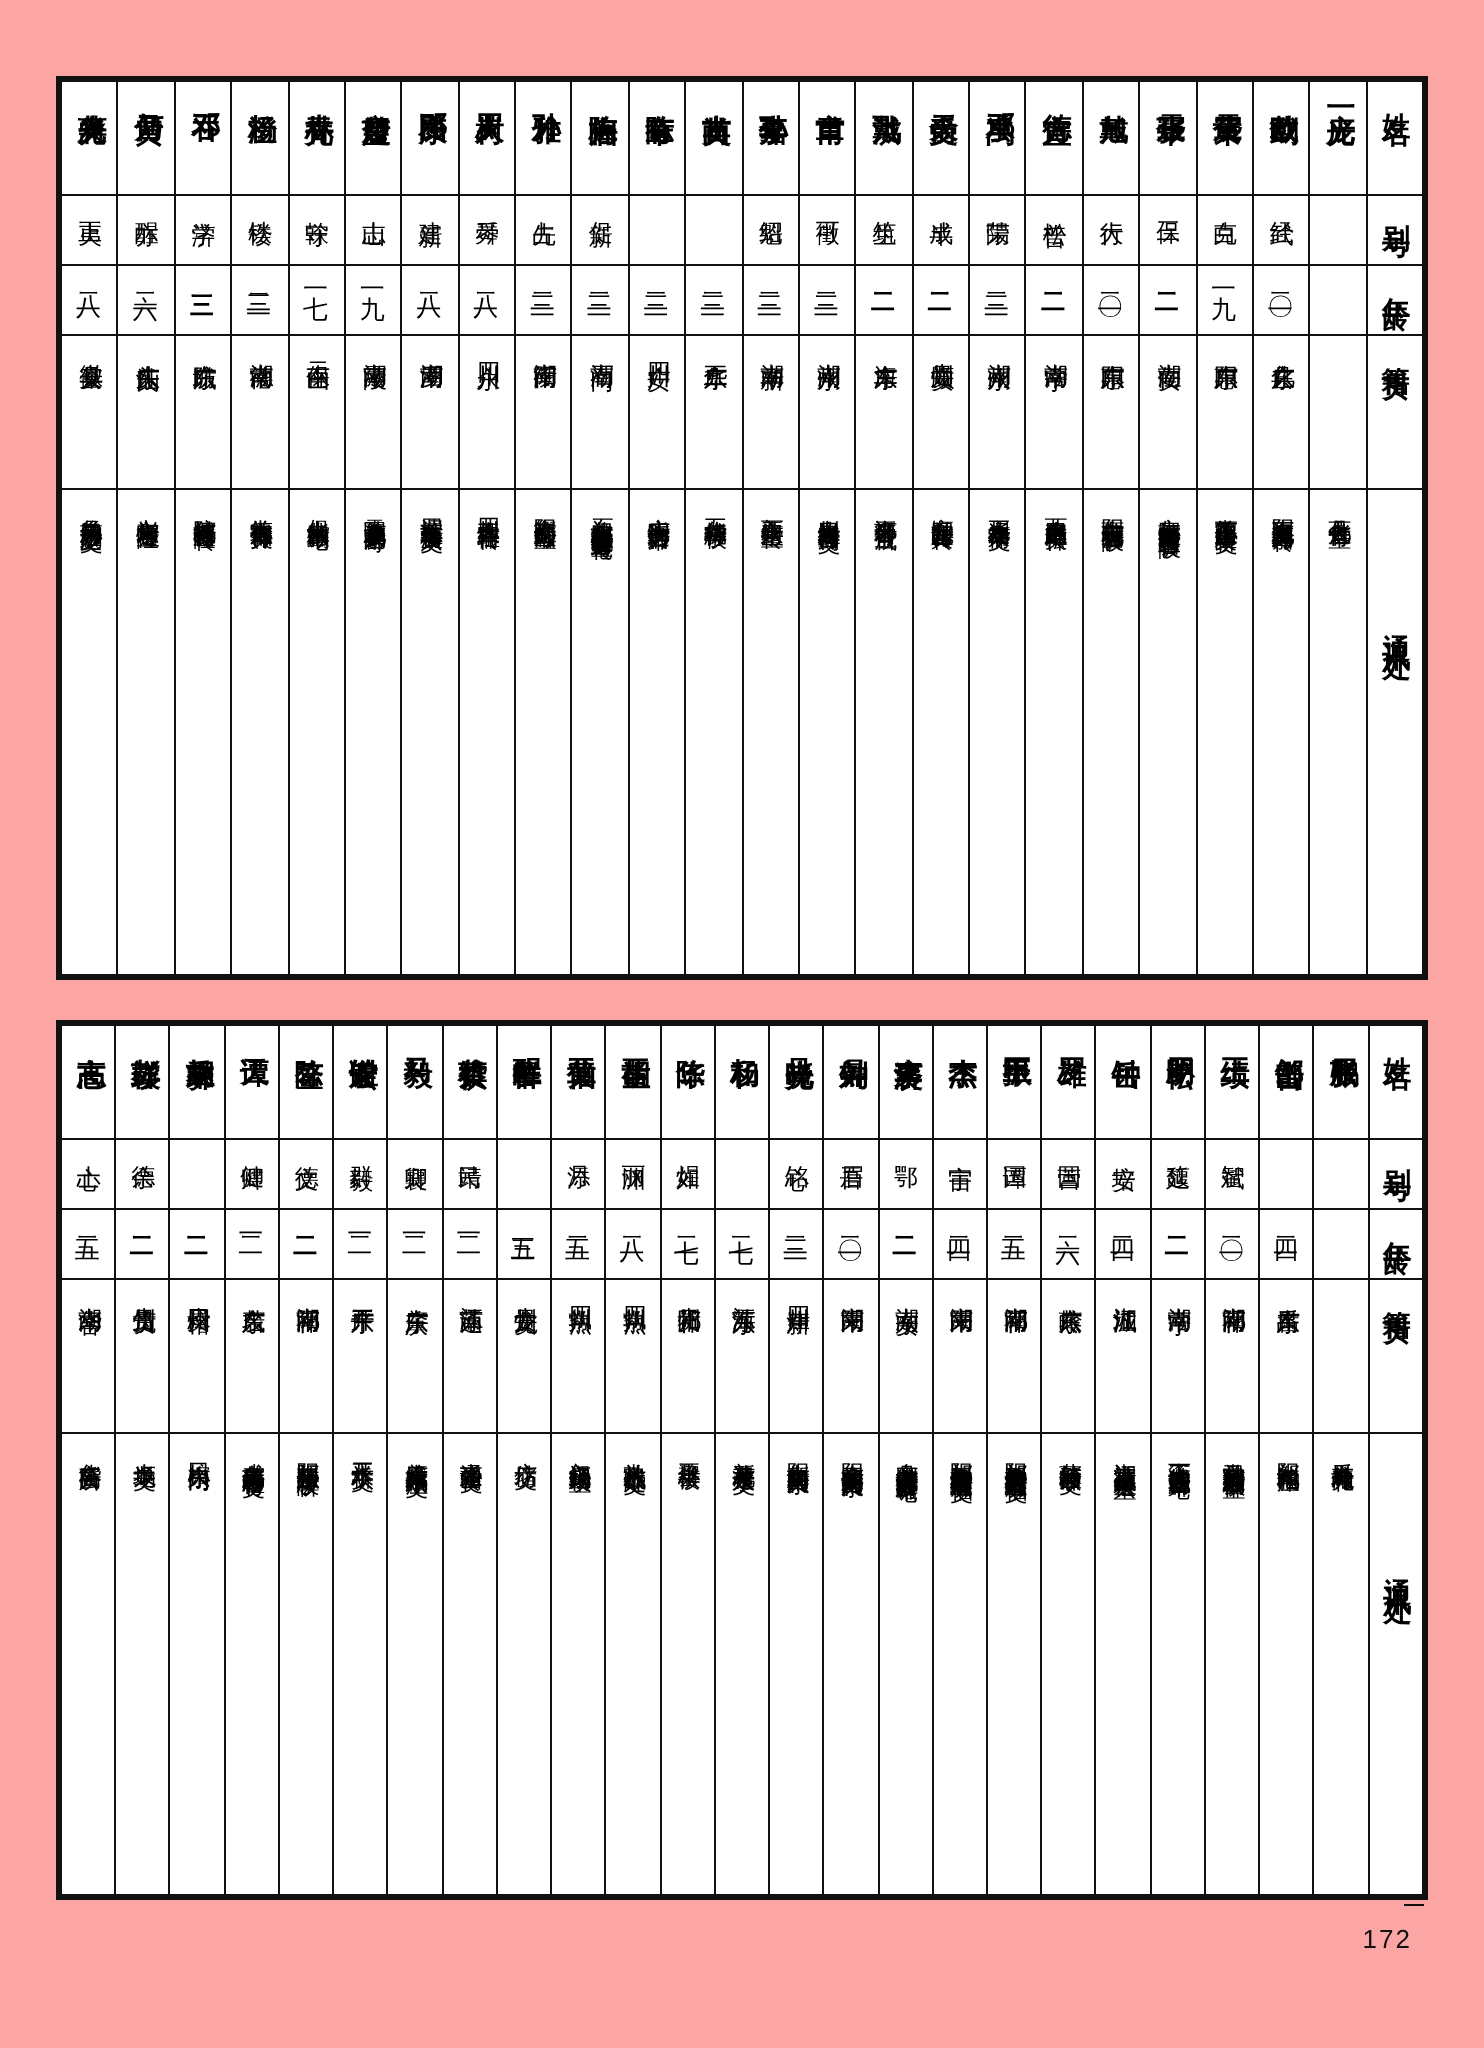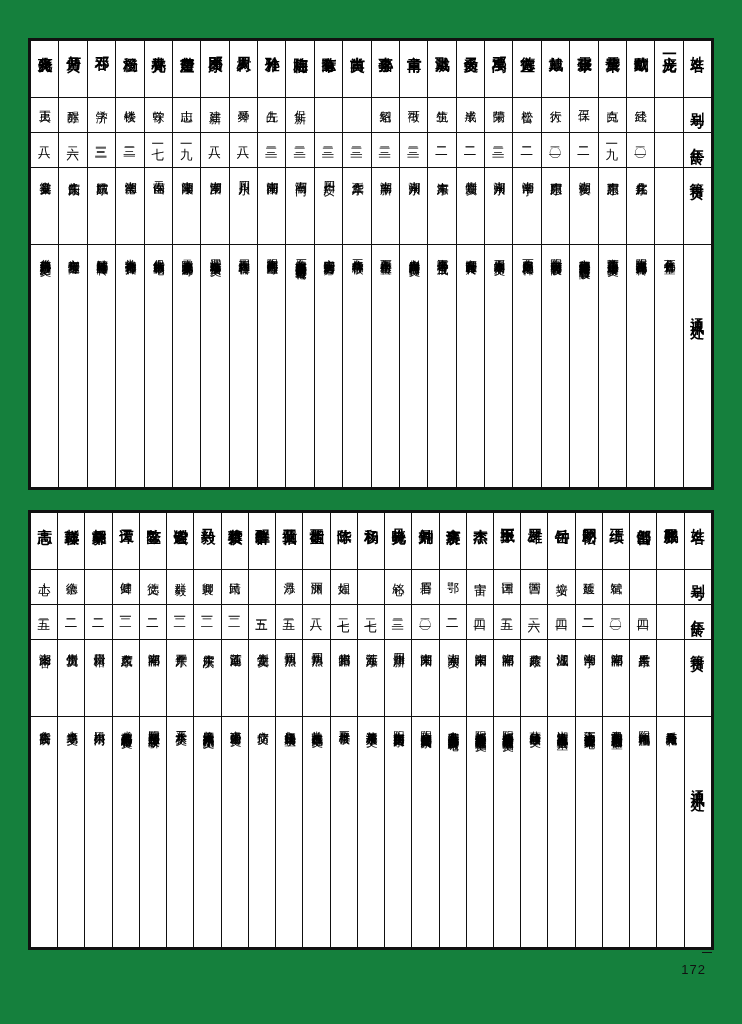--- a/index.html
+++ b/index.html
@@ -13,21 +13,21 @@
     font-family: "DejaVu Sans", sans-serif;
     color: #000000;
     position: relative;
     overflow: hidden;
   }
   .page {
     position: absolute;
     left: 0; top: 0;
     width: 742px;
     height: 1024px;
-    background: #15803d;
+    background: #fca5a5;
   }
 
   
   .block {
     position: absolute;
     border: 2px solid #111;
     box-sizing: border-box;
     background: #fff;
   }
   #block-top { left: 28px; top: 38px; width: 686px; height: 452px; }

